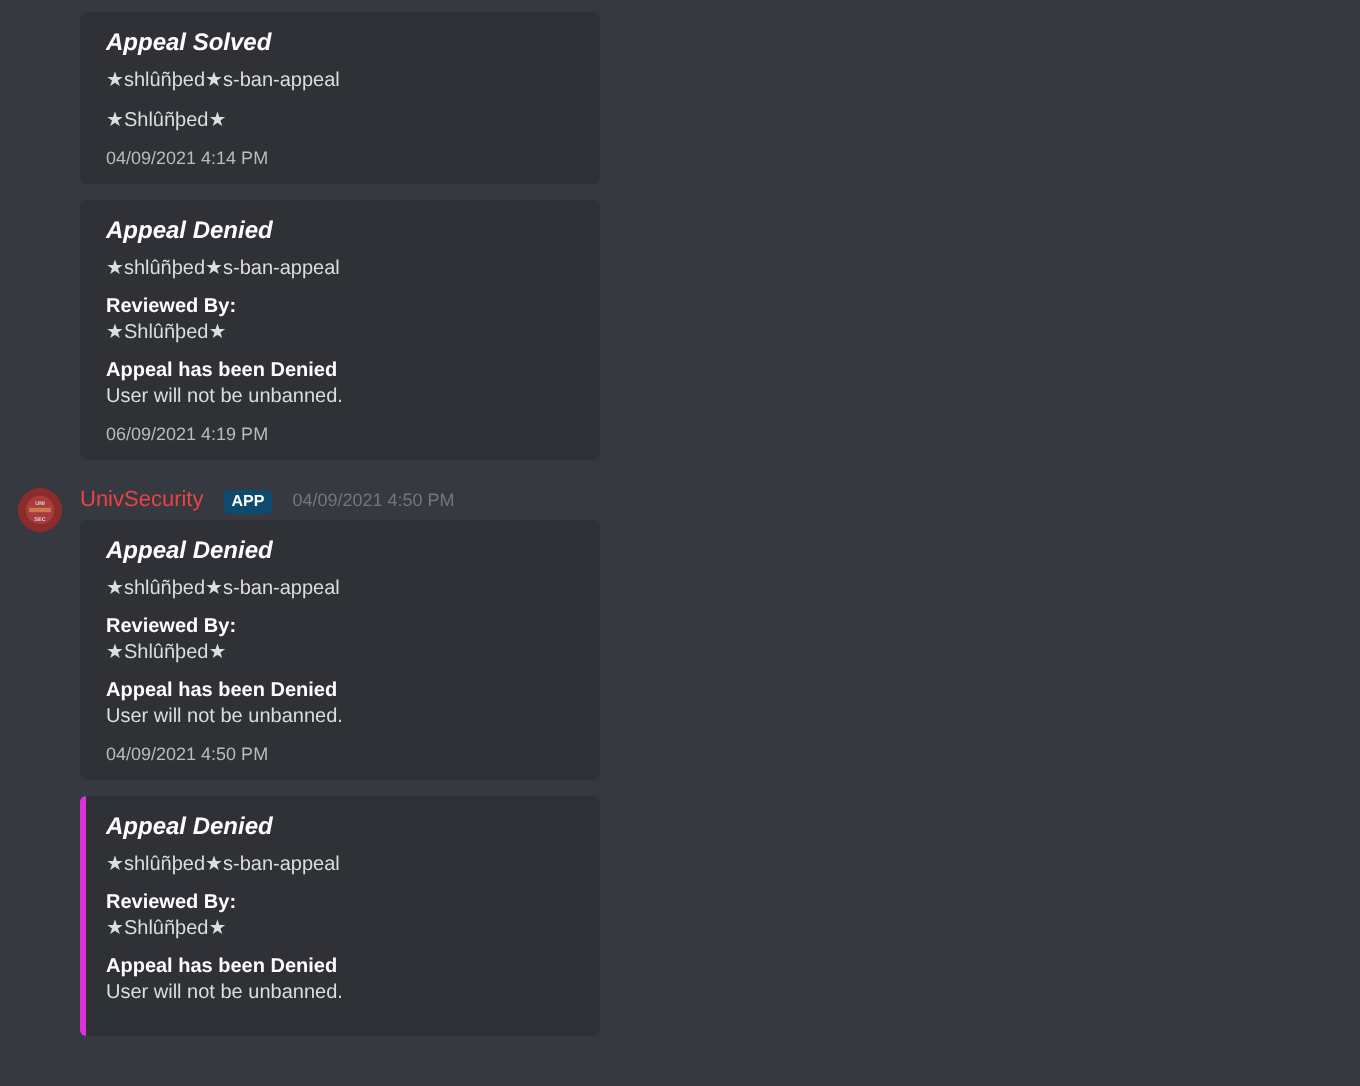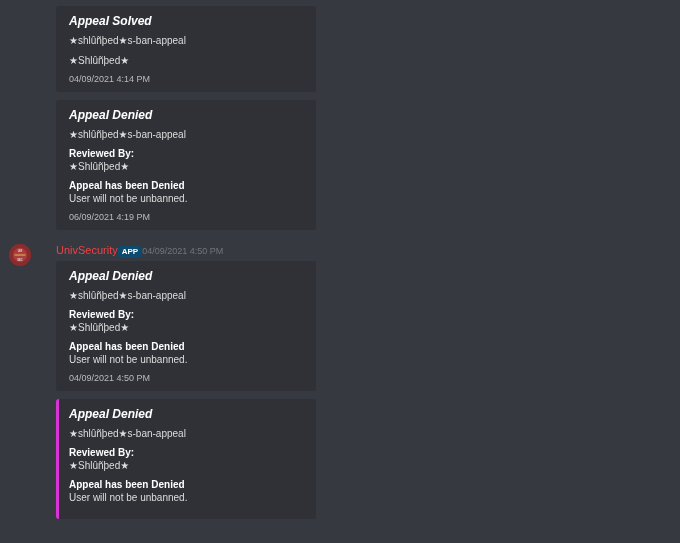--- a/index.html
+++ b/index.html
@@ -7,37 +7,37 @@
     background: #36393f;
     font-family: "Whitney", "Helvetica Neue", Helvetica, Arial, sans-serif;
     color: #dcddde;
     font-size: 11px;
     width: 680px;
     height: 543px;
     overflow: hidden;
     padding-top: 4px;
   }
   .message {
-    padding-left: 56px;
+    padding-left: 40px;
     position: relative;
     margin-top: 2px;
   }
   .message.with-header { margin-top: 12px; padding-top: 2px; }
   .avatar {
     position: absolute;
     left: 9px;
     top: 2px;
     width: 22px;
     height: 22px;
     border-radius: 50%;
     background: #8b2b2b;
     overflow: hidden;
   }
   .avatar svg { width: 100%; height: 100%; display: block; }
-  .msg-header { display: flex; align-items: baseline; gap: 0; margin-bottom: 3px; }
+  .msg-header { display: flex; align-items: baseline; gap: 10px; margin-bottom: 3px; }
   .username { color: #ed4245; font-weight: 500; font-size: 11px; }
   .app-badge {
     background: #0c4a6e;
     color: #fff;
     font-size: 8px;
     font-weight: 600;
     padding: 1px 4px;
     border-radius: 3px;
     text-transform: uppercase;
     line-height: 1.2;

